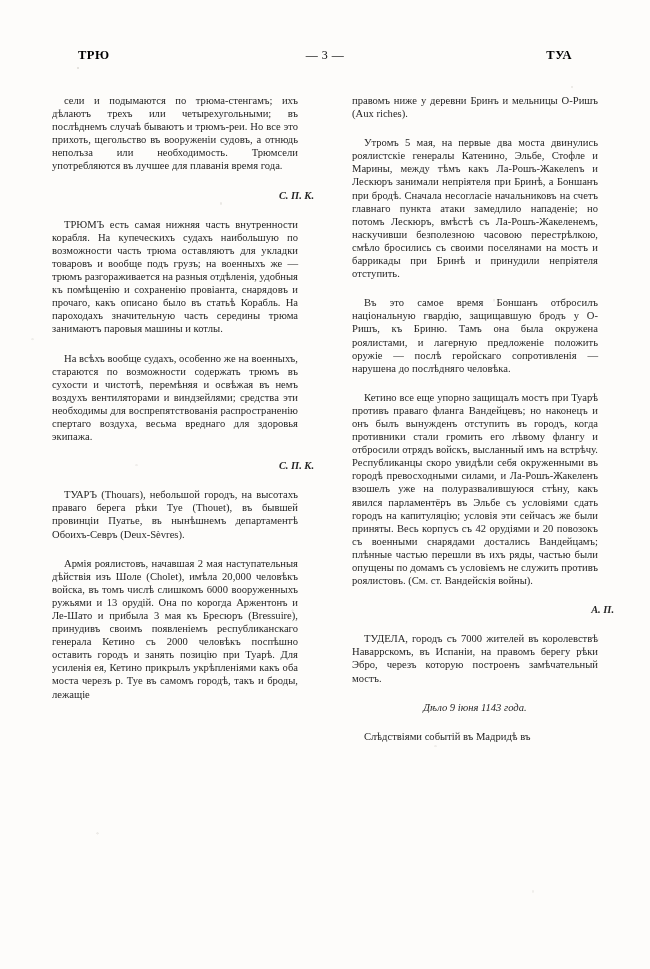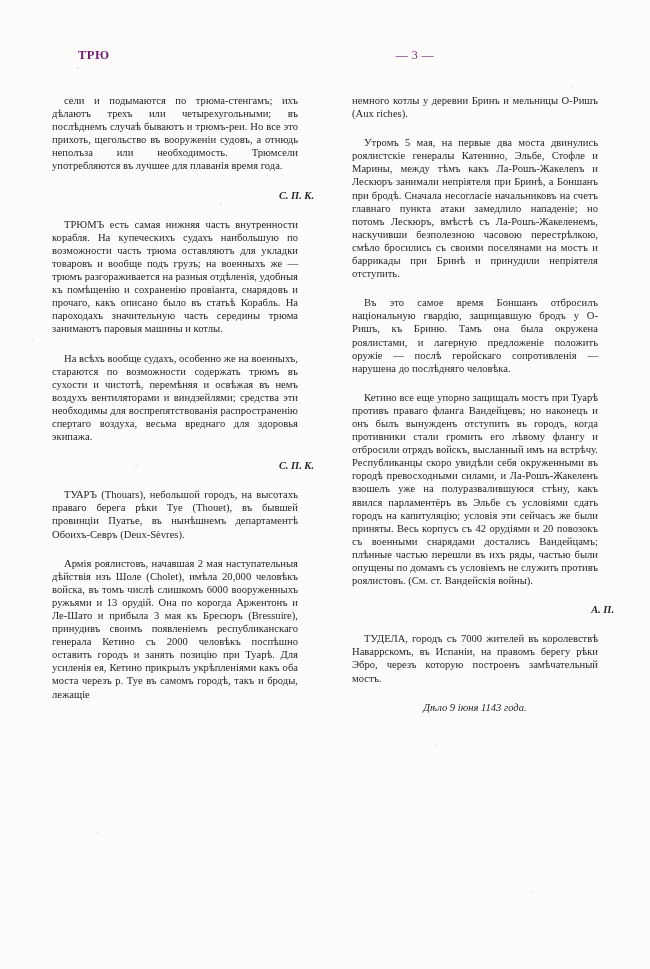--- a/index.html
+++ b/index.html
@@ -46,21 +46,21 @@
     top: 48px;
     left: 78px;
     right: 78px;
     height: 18px;
     display: flex;
     align-items: baseline;
     justify-content: space-between;
     font-weight: bold;
     font-size: 12.5px;
     letter-spacing: .5px;
-    color: #701a75;
+    color: #000000;
   }
   .header .hdr-left { width: 180px; text-align: left; }
   .header .hdr-center { flex: 1; text-align: center; font-weight: normal; font-size: 12px; }
   .header .hdr-right { width: 180px; text-align: right; }
 
   .columns {
     position: absolute;
     top: 78px;
     left: 36px;
     right: 36px;
@@ -104,38 +104,40 @@
 </style>
 </head>
 <body>
 
 <div class="page">
   <div class="speckle"></div>
 
   <div class="header">
     <span class="hdr-left">ТРЮ</span>
     <span class="hdr-center">— 3 —</span>
+    <span class="hdr-right">ТУА</span>
   </div>
 
   <div class="columns">
 
     <div class="col">
       <p>сели и подымаются по трюма-стенгамъ; ихъ дѣлаютъ трехъ или четырехугольными; въ послѣднемъ случаѣ бываютъ и трюмъ-реи. Но все это прихоть, щегольство въ вооруженiи судовъ, а отнюдь неполъза или необходимость. Трюмсели употребляются въ лучшее для плаванiя время года.</p>
       <span class="sig">С. П. К.</span>
       <p><span class="entry-head"></span><span>ТРЮМЪ есть самая нижняя часть внутренности корабля. На купеческихъ судахъ наибольшую по возможности часть трюма оставляютъ для укладки товаровъ и вообще подъ грузъ; на военныхъ же — трюмъ разгораживается на разныя отдѣленiя, удобныя къ помѣщенiю и сохраненiю провiанта, снарядовъ и прочаго, какъ описано было въ статьѣ Корабль. На пароходахъ значительную часть середины трюма занимаютъ паровыя машины и котлы.</span></p>
       <p>На всѣхъ вообще судахъ, особенно же на военныхъ, стараются по возможности содержать трюмъ въ сухости и чистотѣ, перемѣняя и освѣжая въ немъ воздухъ вентиляторами и виндзейлями; средства эти необходимы для воспрепятствованiя распространенiю спертаго воздуха, весьма вреднаго для здоровья экипажа.</p>
       <span class="sig">С. П. К.</span>
       <p>ТУАРЪ (Thouars), небольшой городъ, на высотахъ праваго берега рѣки Туе (Thouet), въ бывшей провинцiи Пуатье, въ нынѣшнемъ департаментѣ Обоихъ-Севръ (Deux-Sèvres).</p>
       <p>Армiя роялистовъ, начавшая 2 мая наступательныя дѣйствiя изъ Шоле (Cholet), имѣла 20,000 человѣкъ войска, въ томъ числѣ слишкомъ 6000 вооруженныхъ ружьями и 13 орудiй. Она по корогда Аржентонъ и Ле-Шато и прибыла 3 мая къ Бресюръ (Bressuire), принудивъ своимъ появленiемъ республиканскаго генерала Кетино съ 2000 человѣкъ поспѣшно оставить городъ и занять позицiю при Туарѣ. Для усиленiя ея, Кетино прикрылъ укрѣпленiями какъ оба моста черезъ р. Туе въ самомъ городѣ, такъ и броды, лежащiе</p>
     </div>
 
     <div class="col">
-      <p class="noindent">немного котлы у деревни Бринъ и мельницы О-Ришъ (Aux riches).</p>
+      <p class="noindent">правомъ ниже у деревни Бринъ и мельницы О-Ришъ (Aux riches).</p>
       <p>Утромъ 5 мая, на первые два моста двинулись роялистскiе генералы Катенино, Эльбе, Стофле и Марины, между тѣмъ какъ Ла-Рошъ-Жакелеnъ и Лескюръ занимали непрiятеля при Бринѣ, а Боншанъ при бродѣ. Сначала несогласiе начальниковъ на счетъ главнаго пункта атаки замедлило нападенiе; но потомъ Лескюръ, вмѣстѣ съ Ла-Рошъ-Жакеленемъ, наскучивши безполезною часовою перестрѣлкою, смѣло бросились съ своими поселянами на мостъ и баррикады при Бринѣ и принудили непрiятеля отступить.</p>
       <p>Въ это самое время Боншанъ отбросилъ нацiональную гвардiю, защищавшую бродъ у О-Ришъ, къ Бриню. Тамъ она была окружена роялистами, и лагерную предложенiе положить оружiе — послѣ геройскаго сопротивленiя — нарушена до послѣдняго человѣка.</p>
       <p>Кетино все еще упорно защищалъ мостъ при Туарѣ противъ праваго фланга Вандейцевъ; но наконецъ и онъ былъ вынужденъ отступить въ городъ, когда противники стали громить его лѣвому флангу и отбросили отрядъ войскъ, высланный имъ на встрѣчу. Республиканцы скоро увидѣли себя окруженными въ городѣ превосходными силами, и Ла-Рошъ-Жакеленъ взошелъ уже на полуразвалившуюся стѣну, какъ явился парламентёръ въ Эльбе съ условiями сдать городъ на капитуляцiю; условiя эти сейчасъ же были приняты. Весь корпусъ съ 42 орудiями и 20 повозокъ съ военными снарядами достались Вандейцамъ; плѣнные частью перешли въ ихъ ряды, частью были опущены по домамъ съ условiемъ не служить противъ роялистовъ. (См. ст. Вандейскiя войны).</p>
       <span class="sig">А. П.</span>
       <p>ТУДЕЛА, городъ съ 7000 жителей въ королевствѣ Наваррскомъ, въ Испанiи, на правомъ берегу рѣки Эбро, черезъ которую построенъ замѣчательный мостъ.</p>
       <span class="center-ital">Дѣло 9 iюня 1143 года.</span>
+      <p>Слѣдствiями событiй въ Мадридѣ въ</p>
     </div>
 
   </div>
 </div>
 
 </body></html>

